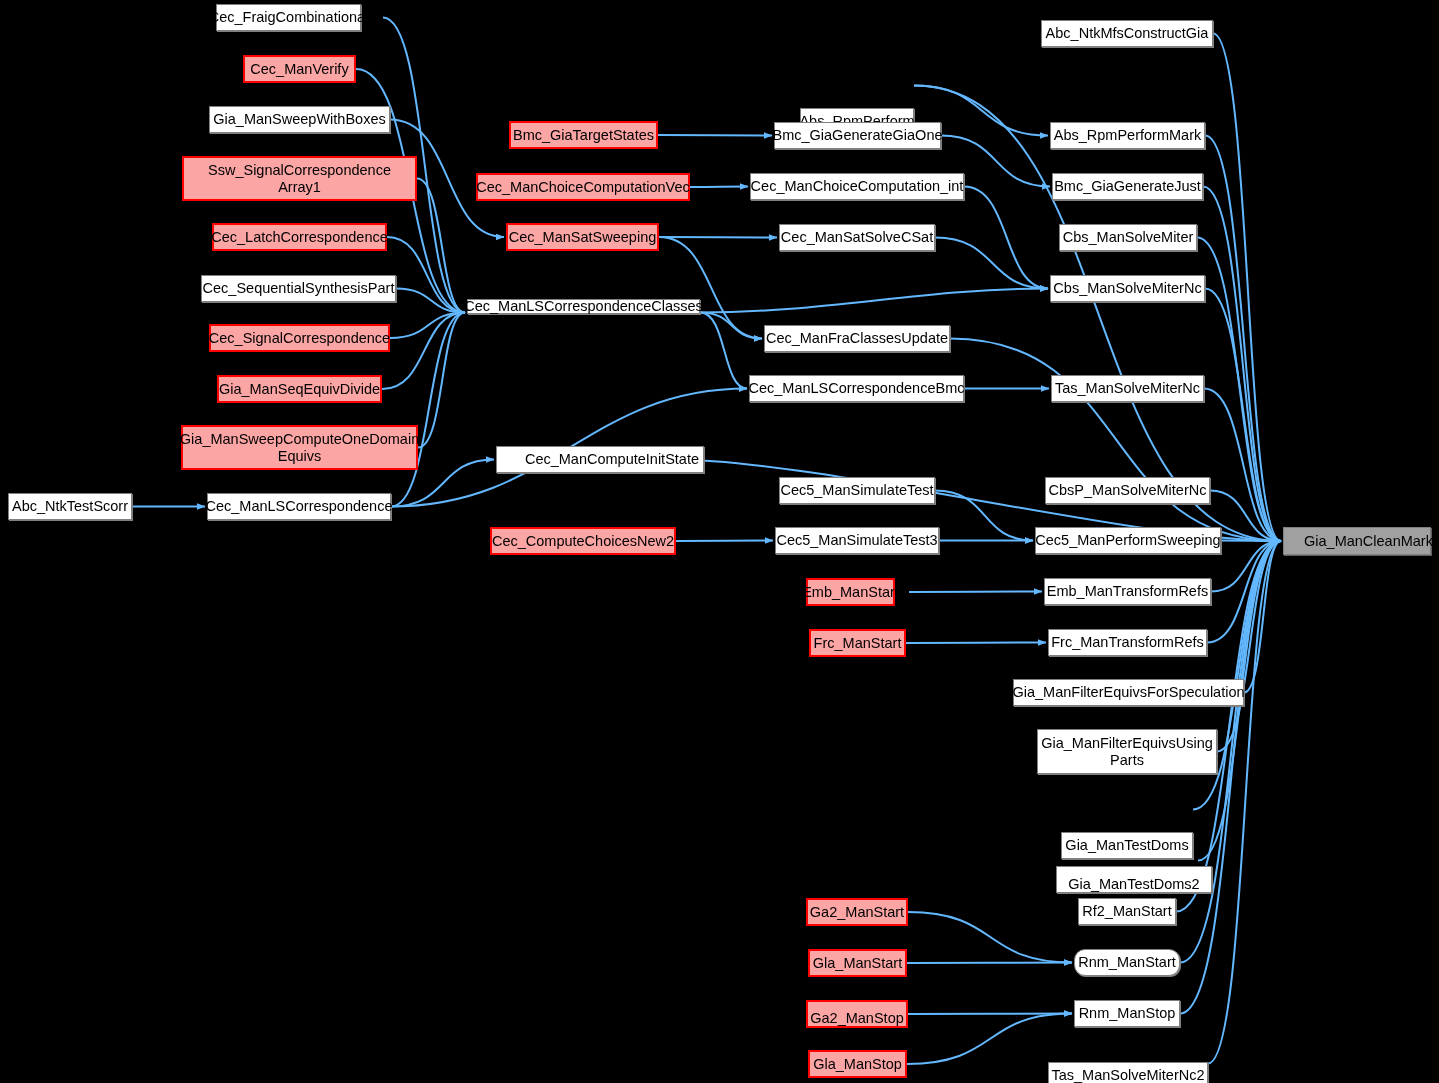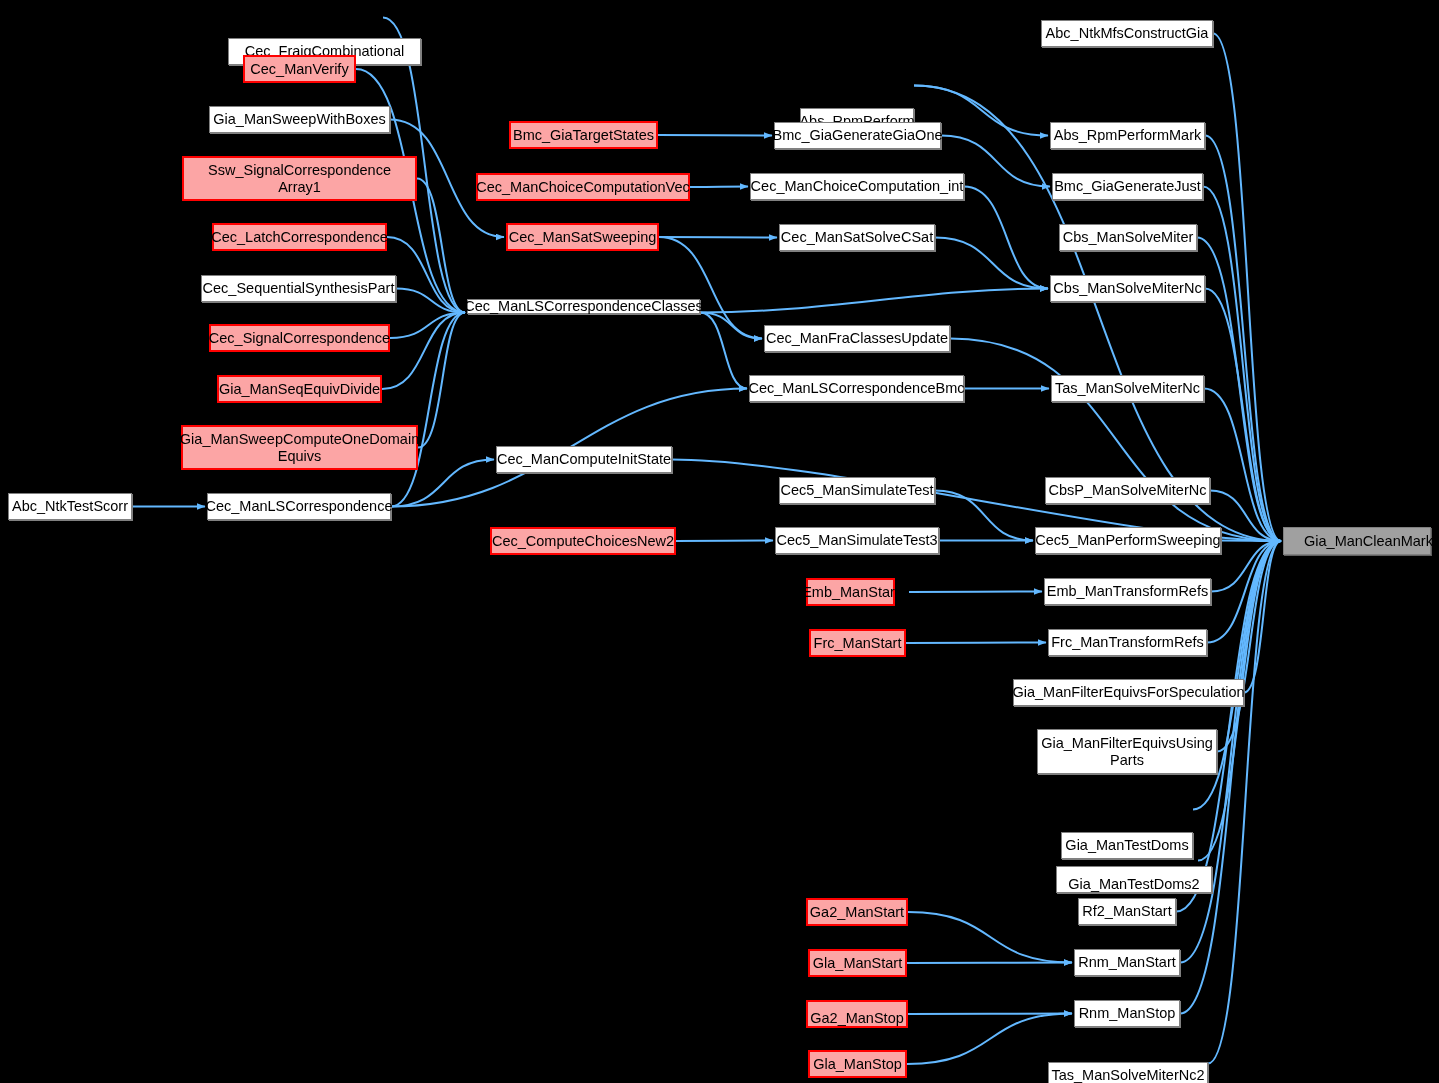--- a/index.html
+++ b/index.html
@@ -79,21 +79,21 @@
         <path d="M 908 912 C 999.3 912, 982.7 962.5, 1072 962.5" fill="none" stroke="#63b8ff" stroke-width="2" marker-end="url(#arrowhead)"></path>
         <path d="M 907 963 C 998.85 963, 982.15 962.5, 1072 962.5" fill="none" stroke="#63b8ff" stroke-width="2" marker-end="url(#arrowhead)"></path>
         <path d="M 908 1014 C 999.3 1014, 982.7 1013.5, 1072 1013.5" fill="none" stroke="#63b8ff" stroke-width="2" marker-end="url(#arrowhead)"></path>
         <path d="M 907 1064 C 998.85 1064, 982.15 1013.5, 1072 1013.5" fill="none" stroke="#63b8ff" stroke-width="2" marker-end="url(#arrowhead)"></path>
       </g>
   </svg>
   <div id="node-layer">
       <div class="node n-plain" style="left: 8px; top: 493px; width: 124px; height: 27px;">
         <span>Abc_NtkTestScorr</span>
       </div>
-      <div class="node n-plain" style="left: 228px; top: 4px; width: 193px; height: 27px; margin-top: 34px;">
+      <div class="node n-plain" style="left: 216px; top: 4px; width: 145px; height: 27px;">
         <span>Cec_FraigCombinational</span>
       </div>
       <div class="node n-red" style="left: 243px; top: 55px; width: 113px; height: 28px;">
         <span>Cec_ManVerify</span>
       </div>
       <div class="node n-plain" style="left: 209px; top: 106px; width: 181px; height: 27px;">
         <span>Gia_ManSweepWithBoxes</span>
       </div>
       <div class="node n-red" style="left: 182px; top: 156px; width: 235px; height: 45px;">
         <span>Ssw_SignalCorrespondence<br>Array1</span>
@@ -121,21 +121,21 @@
       </div>
       <div class="node n-red" style="left: 476px; top: 173px; width: 214px; height: 28px;">
         <span>Cec_ManChoiceComputationVec</span>
       </div>
       <div class="node n-red" style="left: 506px; top: 223px; width: 153px; height: 28px;">
         <span>Cec_ManSatSweeping</span>
       </div>
       <div class="node n-plain" style="left: 467px; top: 299px; width: 233px; height: 15px;">
         <span>Cec_ManLSCorrespondenceClasses</span>
       </div>
-      <div class="node n-plain" style="left: 496px; top: 446px; width: 176px; height: 27px;">
+      <div class="node n-plain" style="left: 496px; top: 446px; width: 208px; height: 27px; justify-content: flex-end;">
         <span>Cec_ManComputeInitState</span>
       </div>
       <div class="node n-red" style="left: 490px; top: 527px; width: 186px; height: 28px;">
         <span>Cec_ComputeChoicesNew2</span>
       </div>
       <div class="node n-plain" style="left: 800px; top: 72px; width: 114px; height: 27px; margin-top: 36px;">
         <span>Abs_RpmPerform</span>
       </div>
       <div class="node n-plain" style="left: 774px; top: 122px; width: 167px; height: 27px;">
         <span>Bmc_GiaGenerateGiaOne</span>
@@ -214,21 +214,21 @@
       </div>
       <div class="node n-plain" style="left: 1061px; top: 832px; width: 132px; height: 27px;">
         <span>Gia_ManTestDoms</span>
       </div>
       <div class="node n-plain" style="left: 1056px; top: 866px; width: 156px; height: 27px; align-items: flex-end;">
         <span>Gia_ManTestDoms2</span>
       </div>
       <div class="node n-plain" style="left: 1078px; top: 898px; width: 98px; height: 27px;">
         <span>Rf2_ManStart</span>
       </div>
-      <div class="node n-plain" style="left: 1074px; top: 949px; width: 106px; height: 27px;">
+      <div class="node n-plain" style="left: 1074px; top: 949px; width: 106px; height: 27px; border-radius: 11px;">
         <span>Rnm_ManStart</span>
       </div>
       <div class="node n-plain" style="left: 1074px; top: 1000px; width: 106px; height: 27px;">
         <span>Rnm_ManStop</span>
       </div>
       <div class="node n-plain" style="left: 1048px; top: 1050px; width: 160px; height: 27px; margin-top: 12px;">
         <span>Tas_ManSolveMiterNc2</span>
       </div>
       <div class="node n-hub" style="left: 1283px; top: 527px; width: 148px; height: 28px;">
         <span>Gia_ManCleanMark1</span>

